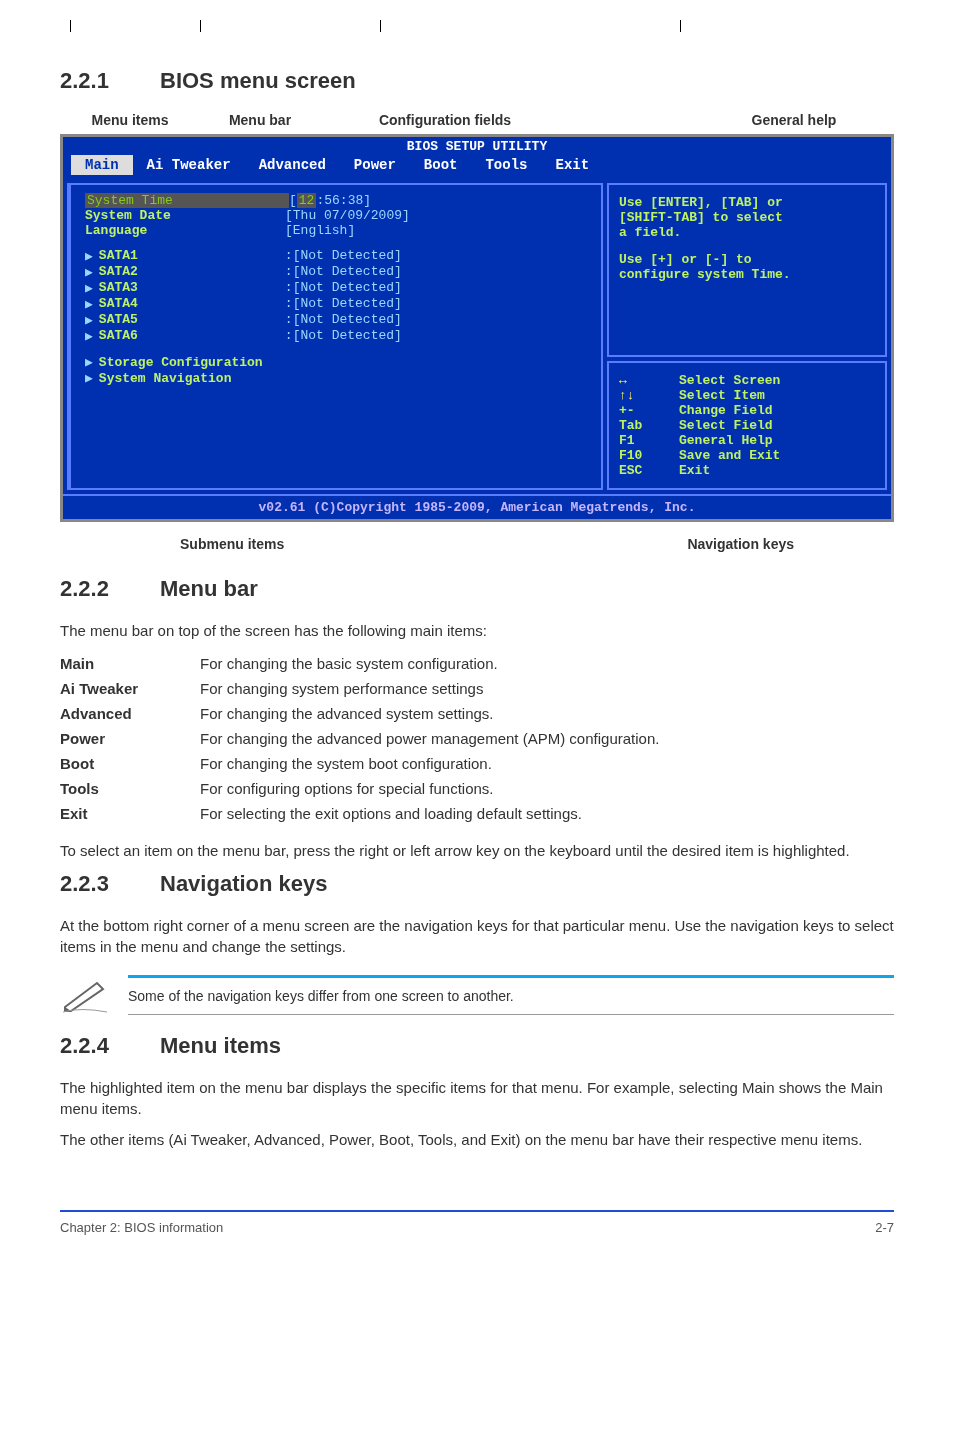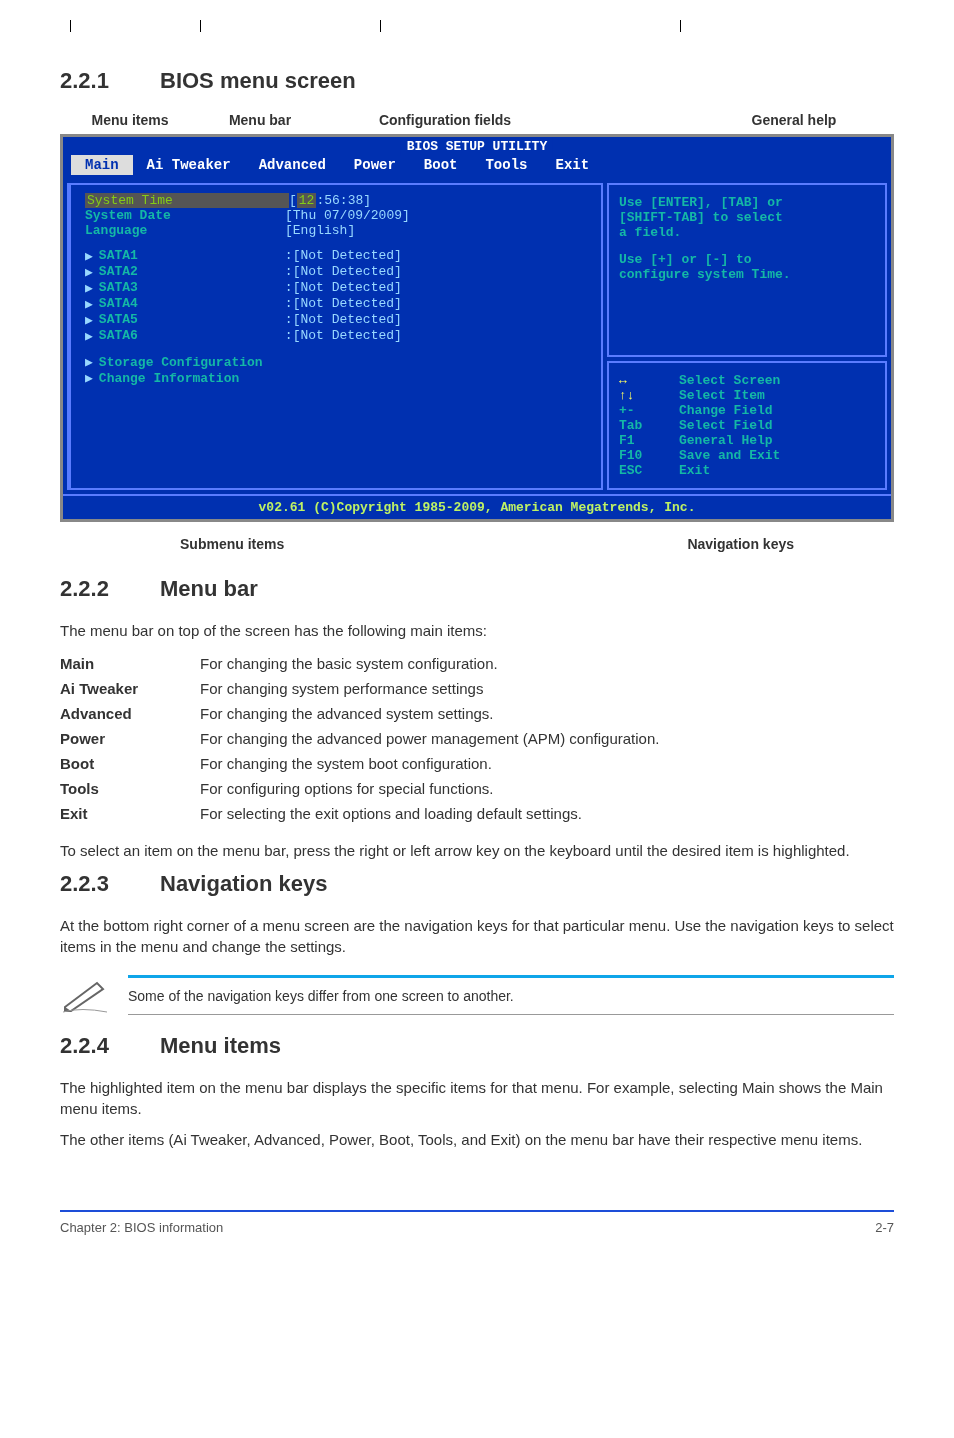--- a/index.html
+++ b/index.html
@@ -15,24 +15,24 @@
 .bioswrap{position:relative}
 .bcols{display:flex}
 .bleft{flex:1;border:2px solid #5a7cff;border-left:4px solid #5a7cff;margin:4px;padding:8px 14px}
 .bright{width:280px;margin:4px 4px 4px 0}
 .brtop{border:2px solid #5a7cff;padding:10px;height:150px}
 .brbot{border:2px solid #5a7cff;padding:10px;margin-top:4px}
 .hl{background:#555;color:#84cc16;padding:0 2px}
 .kv{display:flex}
 .kv .k{width:200px}
 .kv .v{color:#98d8ff}
-.cyan{color:#14b8a6;font-weight:bold}
+.cyan{color:#bef264;font-weight:bold}
 .yel{color:#ffff60}
 .arrow{color:#98d8ff;margin-right:6px}
-.bfoot{background:#0030b0;color:#bef264;text-align:center;padding:4px;font-weight:bold;font-size:13px;border-top:2px solid #5a7cff}
+.bfoot{background:#0030b0;color:#c4b5fd;text-align:center;padding:4px;font-weight:bold;font-size:13px;border-top:2px solid #5a7cff}
 .subline{display:flex;justify-content:space-between;font-size:14px;font-weight:bold;margin:14px 40px 4px}
 .para{font-size:15px;line-height:1.4;margin:10px 0}
 table.defs{border-collapse:collapse;font-size:15px;margin:6px 0 14px}
 table.defs td{padding:4px 0;vertical-align:top}
 table.defs td.term{font-weight:bold;width:140px}
 .noteflex{display:flex;align-items:center;margin:18px 0}
 .noteflex svg{width:52px;height:36px;margin-right:16px;flex-shrink:0}
 .notetext{border-top:3px solid #0ea5e9;border-bottom:1px solid #999;padding:10px 0;font-size:14px;flex:1}
 .footer{display:flex;justify-content:space-between;border-top:2px solid #1d4ed8;padding-top:8px;margin-top:60px;font-size:13px;color:#555}
 .ptr-line{position:absolute;background:#000;width:1px;height:12px}
@@ -103,21 +103,21 @@
             <span class="k cyan" style="width:186px">SATA5</span>
             <span class="v">:[Not Detected]</span>
           </div>
 <div class="kv">
             <span class="arrow">▶</span>
             <span class="k cyan" style="width:186px">SATA6</span>
             <span class="v">:[Not Detected]</span>
           </div>
 <div style="height:10px"></div>
 <div><span class="arrow">▶</span><span class="cyan">Storage Configuration</span></div>
-<div><span class="arrow">▶</span><span class="cyan">Change Information</span></div>
+<div><span class="arrow">▶</span><span class="cyan">System Navigation</span></div>
 </div>
 <div class="bright">
 <div class="brtop">
 <div class="cyan">Use [ENTER], [TAB] or</div>
 <div class="cyan">[SHIFT-TAB] to select</div>
 <div class="cyan">a field.</div>
 <div style="height:12px"></div>
 <div class="cyan">Use [+] or [-] to</div>
 <div class="cyan">configure system Time.</div>
 </div>

